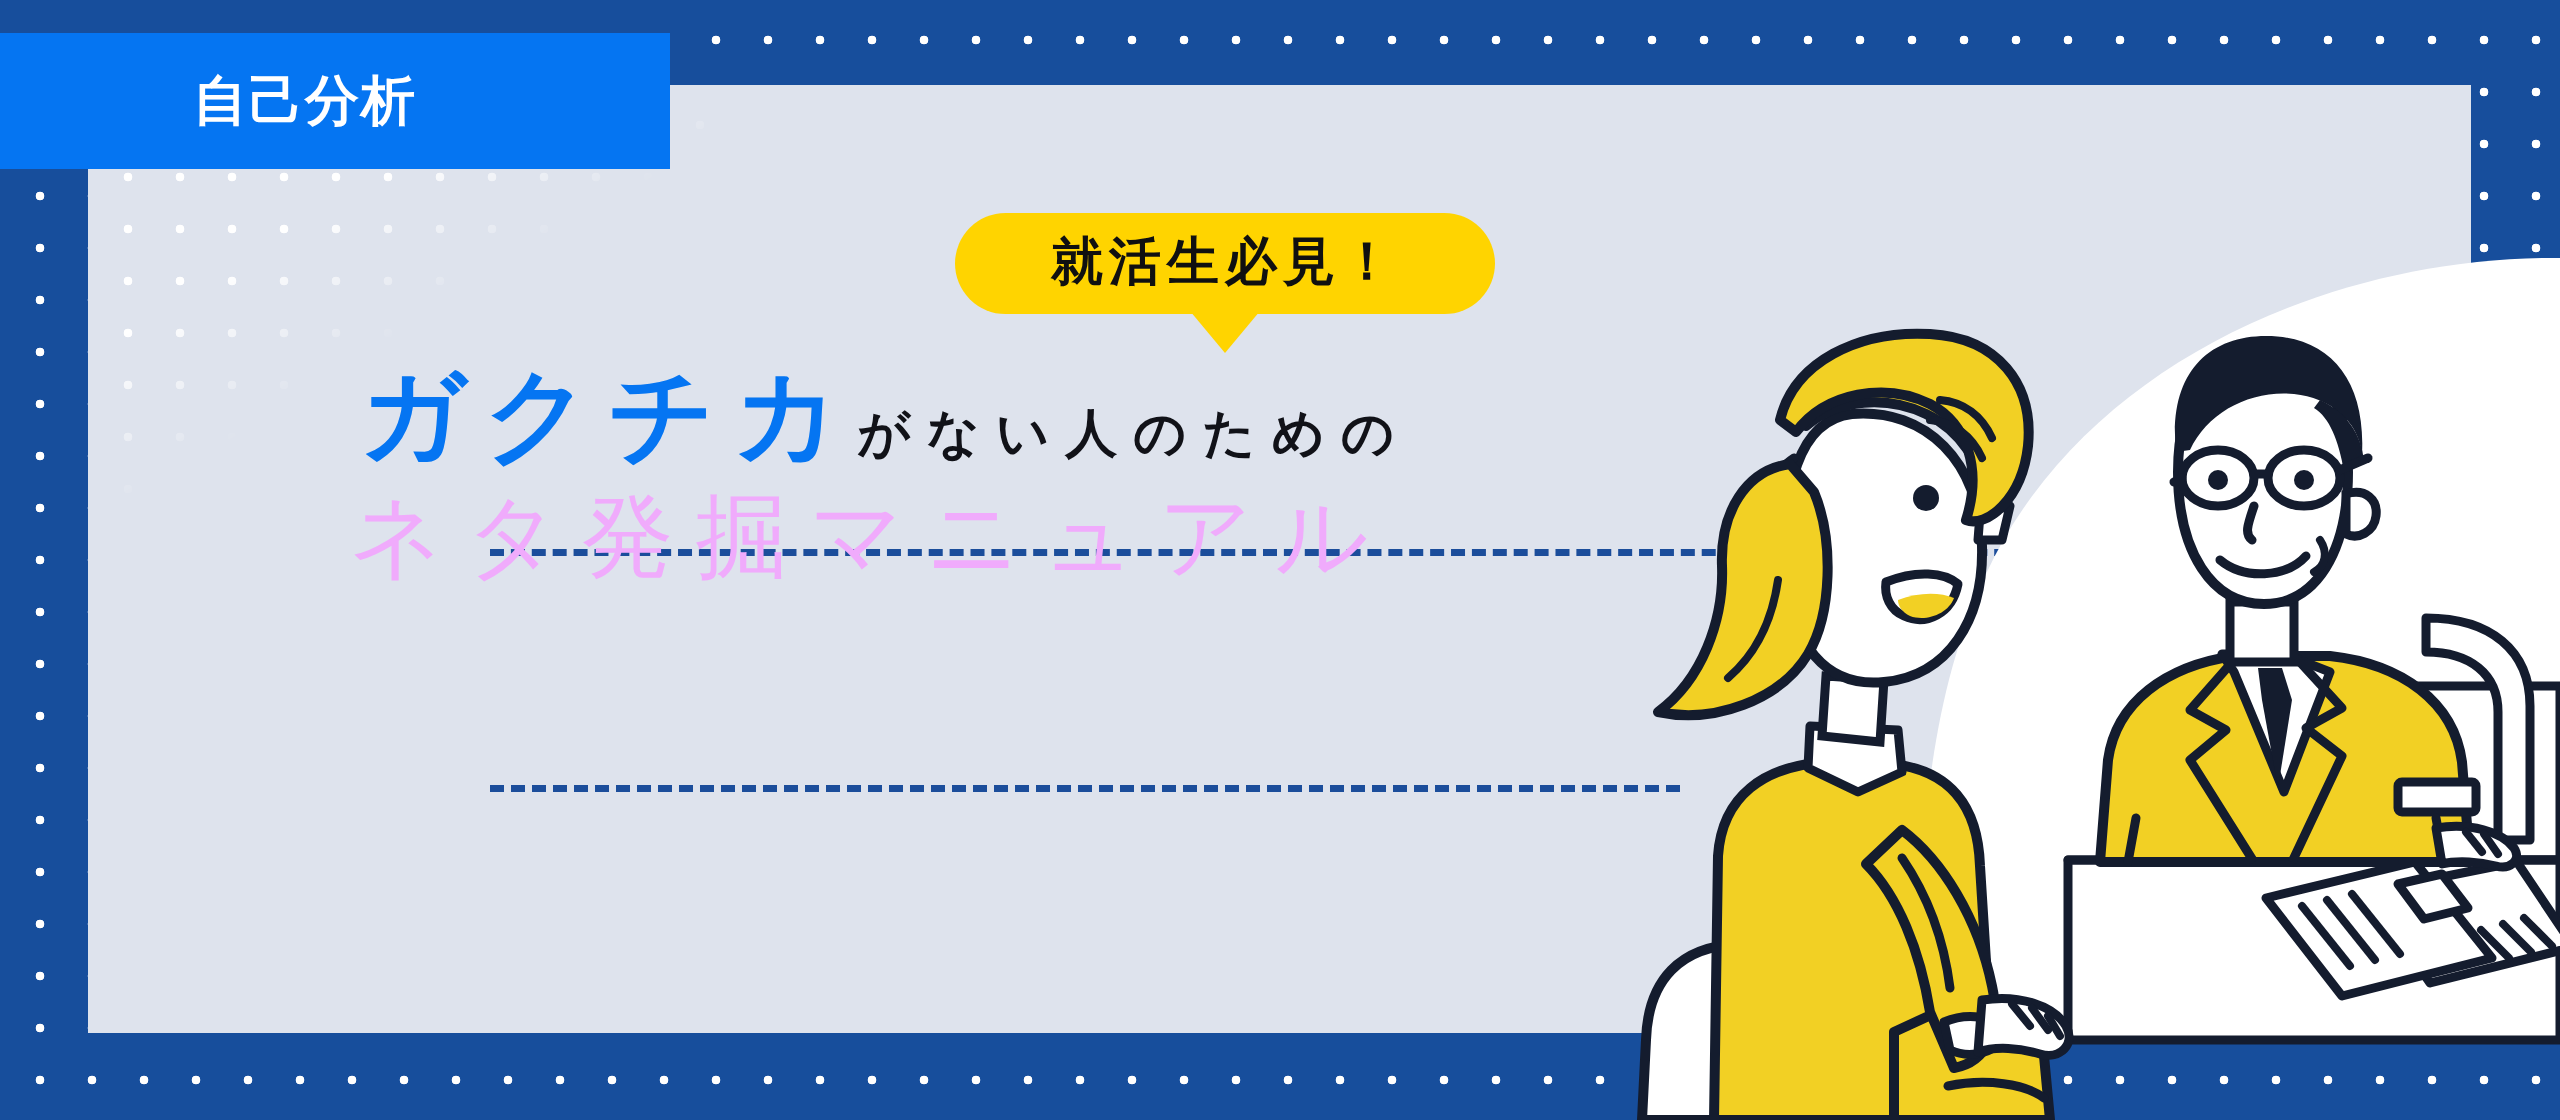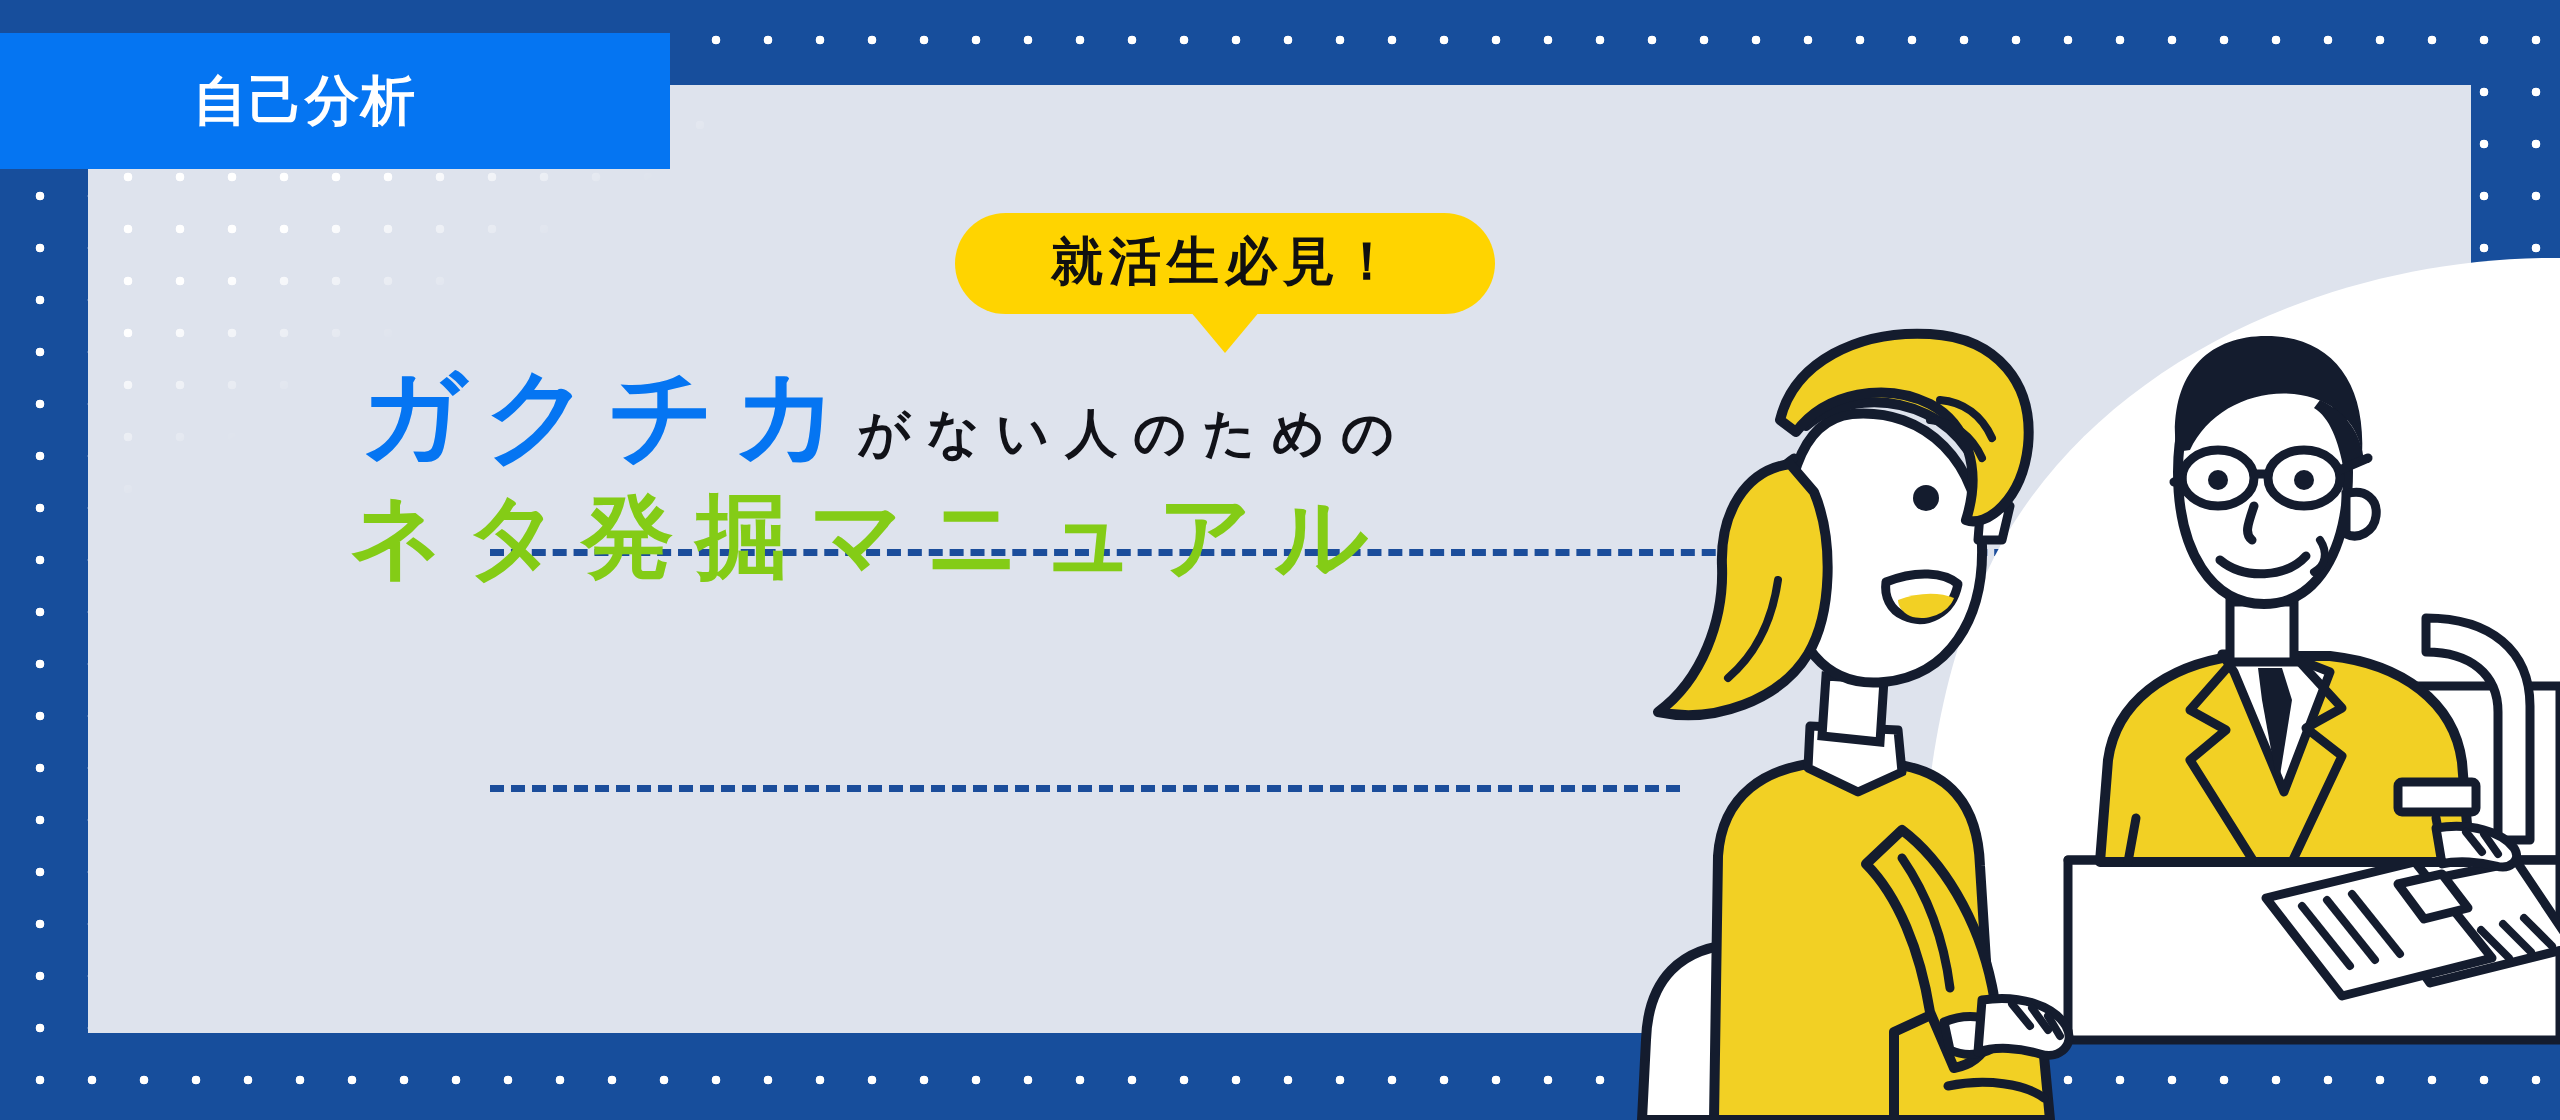--- a/index.html
+++ b/index.html
@@ -120,23 +120,23 @@
     line-height:1.16;
   }
   .hl-rest{
     color:#111218;
     font-size:52px;
     font-weight:700;
     letter-spacing:16px;
     line-height:1.16;
   }
   .hl-main{
-    color:#84cc16;
+    color:#f0abfc;
     font-size:92px;
-    font-weight:700;
+    font-weight:400;
     letter-spacing:22px;
     line-height:1.16;
   }
 
   
   .rule{
     position:absolute;
     height:0;
     border-top:7px dashed #1B4D9B;
     z-index:20;

